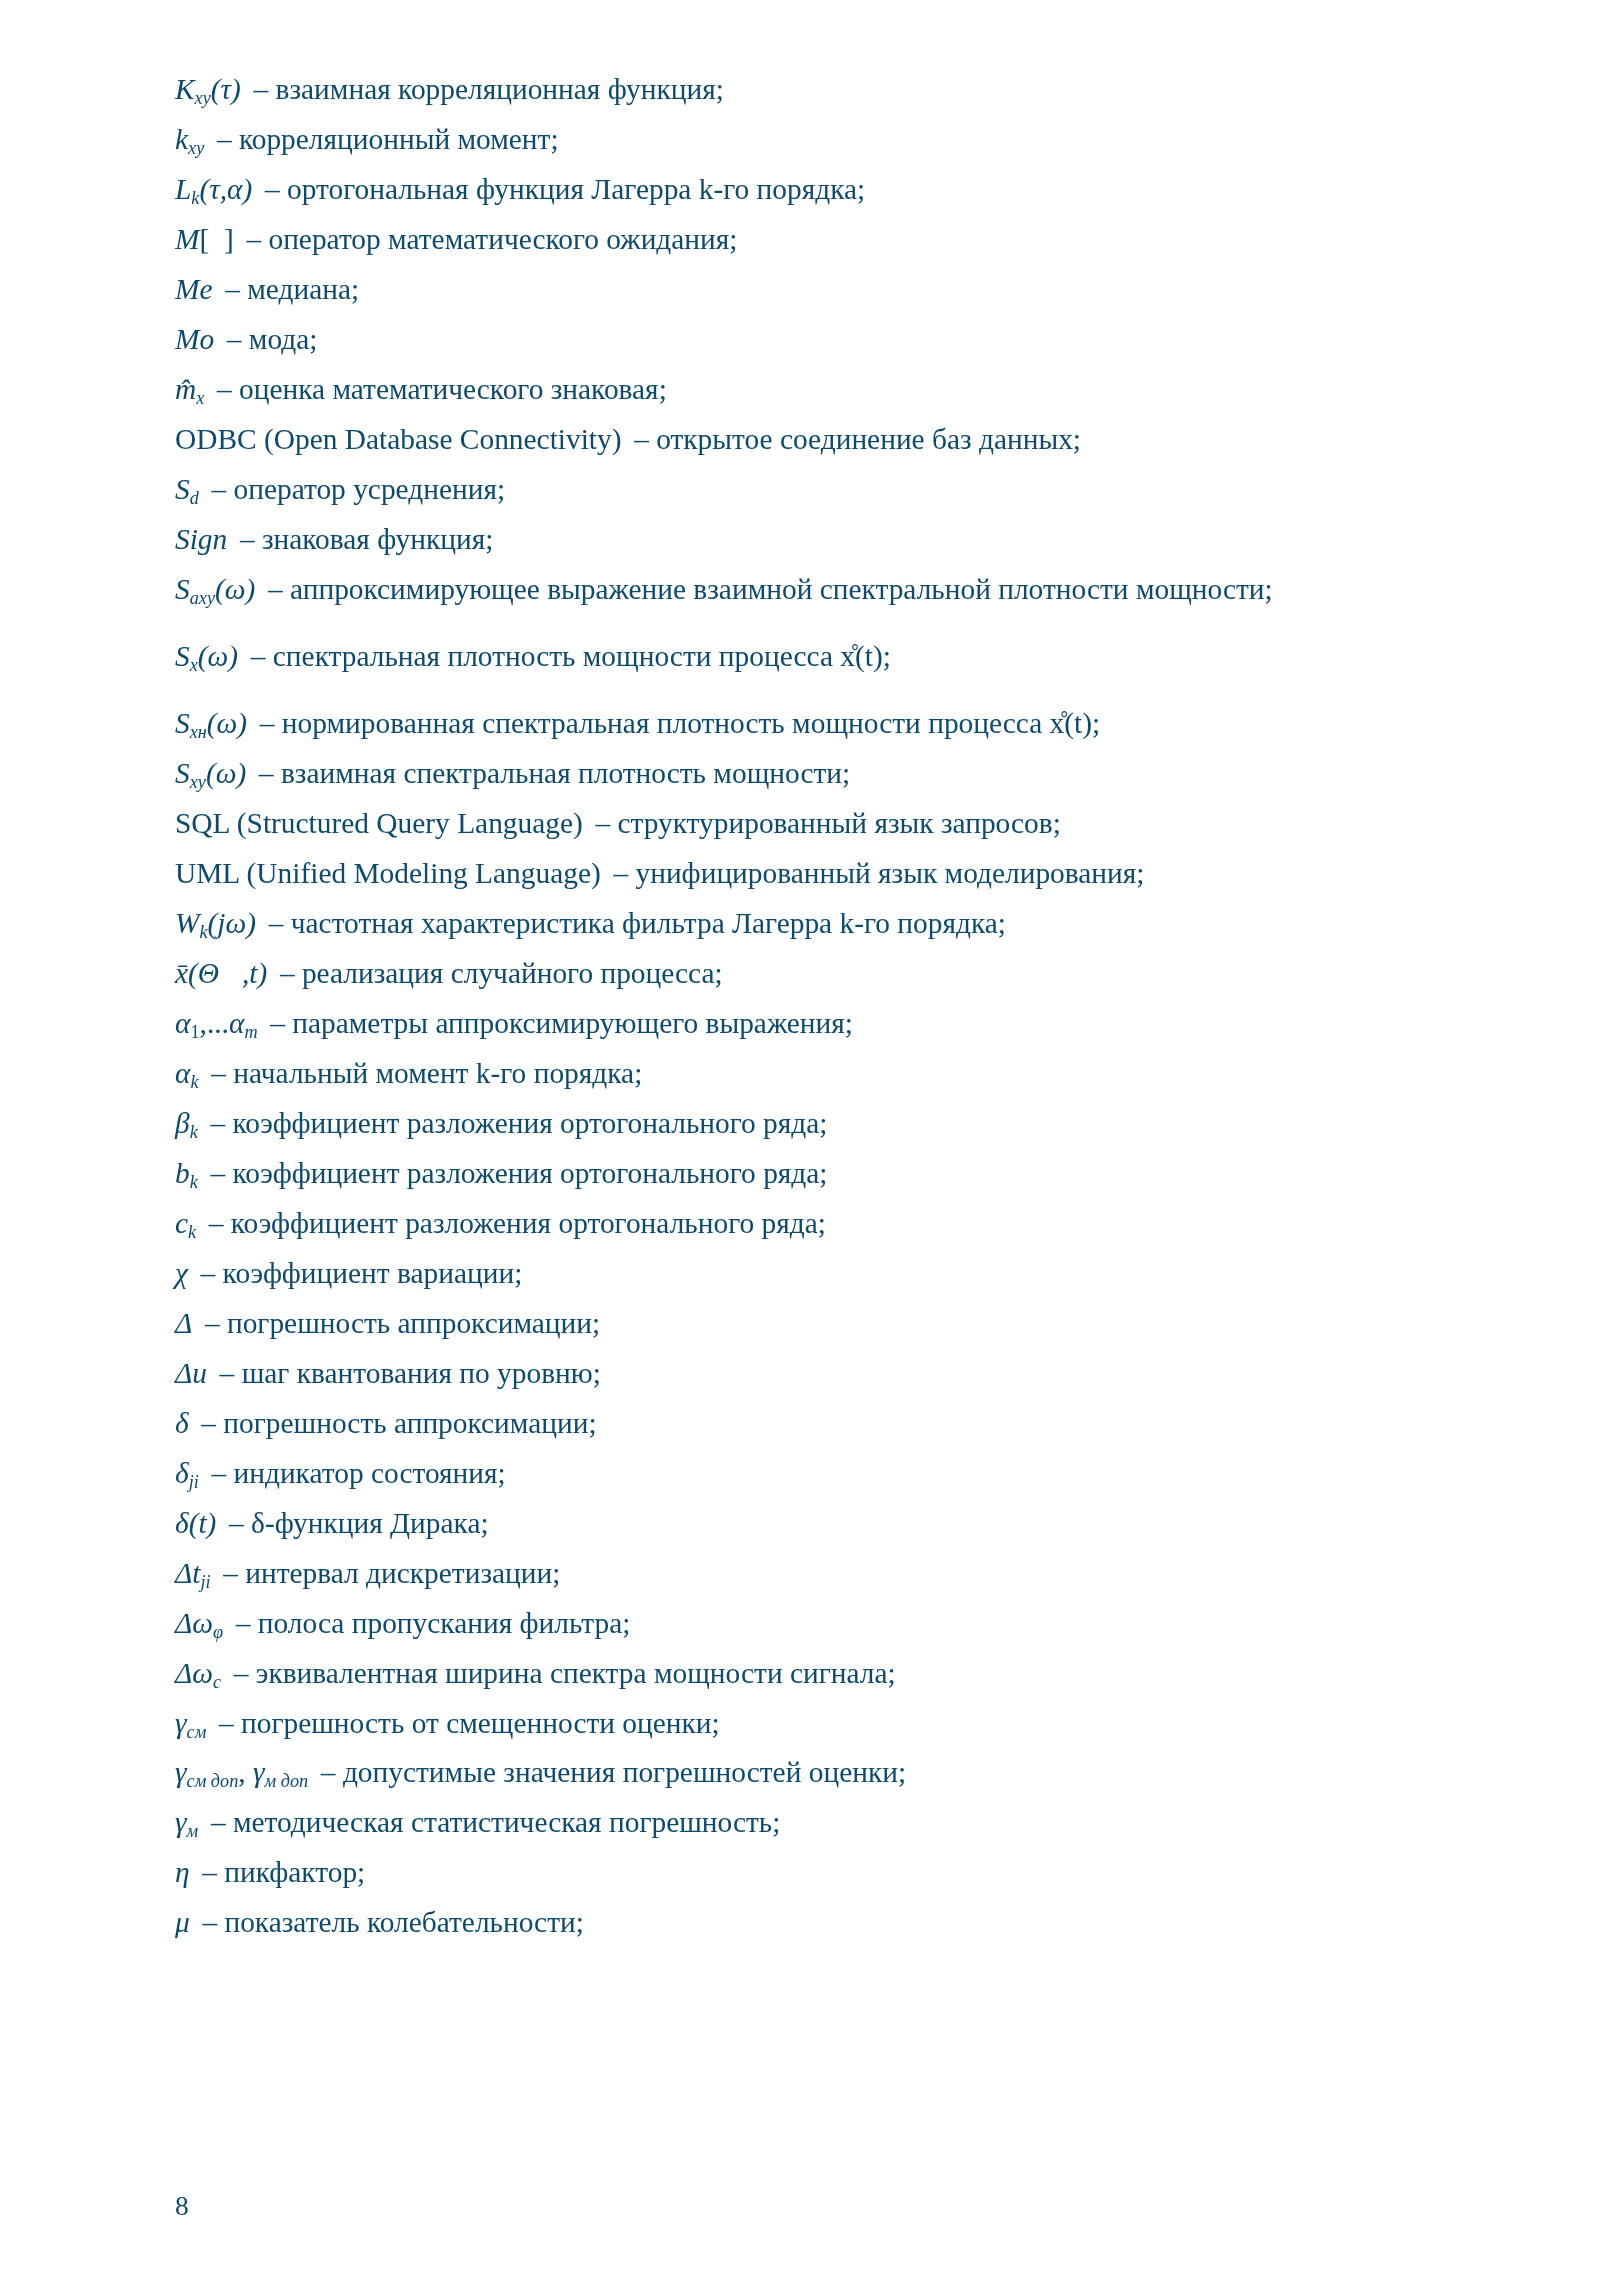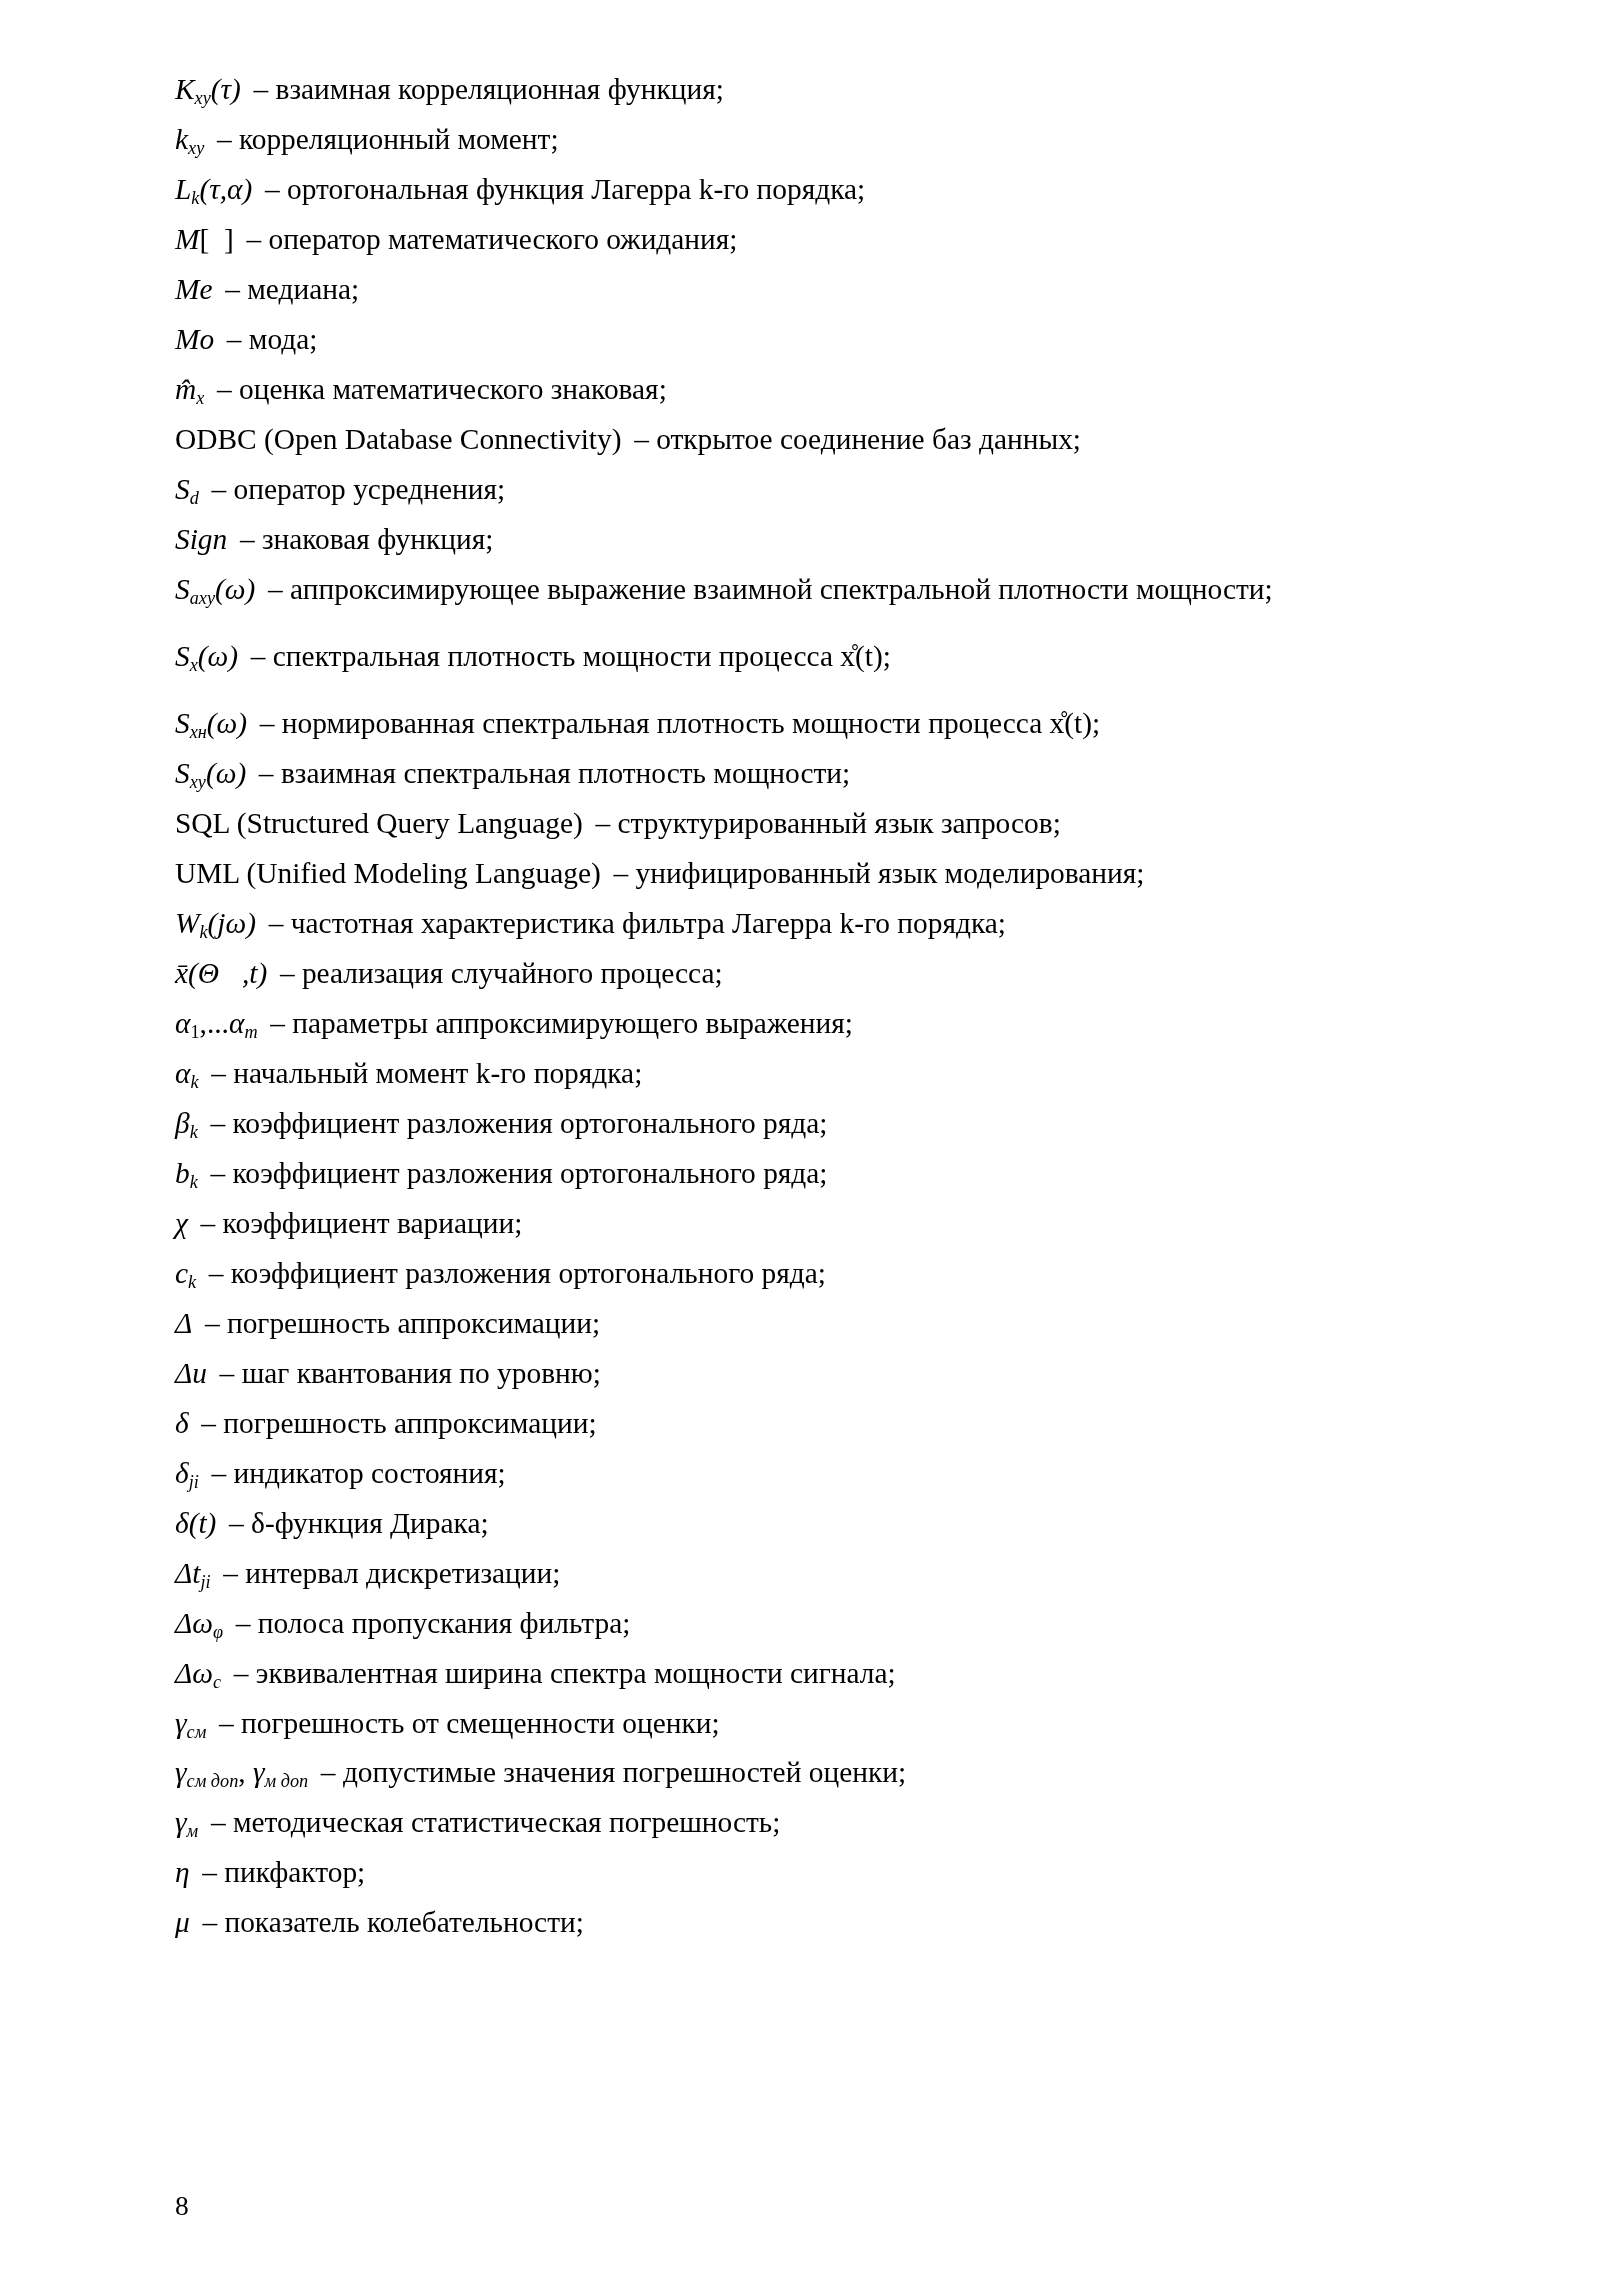--- a/index.html
+++ b/index.html
@@ -6,21 +6,21 @@
     margin: 0;
     padding: 0;
     background: #ffffff;
   }
   .page {
     position: relative;
     width: 1623px;
     height: 2295px;
     box-sizing: border-box;
     background: #ffffff;
-    color: #000000;
+    color: #0c4a6e;
     font-family: "Liberation Serif", serif;
     font-size: 29.4px;
     padding: 65px 171px 8px 175px;
     overflow: hidden;
   }
   .content {
     width: 100%;
   }
   .entry {
     line-height: 1.7;
@@ -72,22 +72,22 @@
       <div class="entry"><span class="sym"><span class="it">S</span><span class="it sub">хн</span><span class="it">(ω)</span></span> <span class="desc">– нормированная спектральная плотность мощности процесса x̊(t);</span></div>
       <div class="entry"><span class="sym"><span class="it">S</span><span class="it sub">xy</span><span class="it">(ω)</span></span> <span class="desc">– взаимная спектральная плотность мощности;</span></div>
       <div class="entry"><span class="sym"><span>SQL (Structured Query Language)</span></span> <span class="desc">– структурированный язык запросов;</span></div>
       <div class="entry"><span class="sym"><span>UML (Unified Modeling Language)</span></span> <span class="desc">– унифицированный язык моделирования;</span></div>
       <div class="entry"><span class="sym"><span class="it">W</span><span class="it sub">k</span><span class="it">(jω)</span></span> <span class="desc">– частотная характеристика фильтра Лагерра k-го порядка;</span></div>
       <div class="entry"><span class="sym"><span class="it">x̄(Θ⃗,t)</span></span> <span class="desc">– реализация случайного процесса;</span></div>
       <div class="entry"><span class="sym"><span class="it">α</span><span class="sub">1</span><span>,...</span><span class="it">α</span><span class="it sub">m</span></span> <span class="desc">– параметры аппроксимирующего выражения;</span></div>
       <div class="entry"><span class="sym"><span class="it">α</span><span class="it sub">k</span></span> <span class="desc">– начальный момент k-го порядка;</span></div>
       <div class="entry"><span class="sym"><span class="it">β</span><span class="it sub">k</span></span> <span class="desc">– коэффициент разложения ортогонального ряда;</span></div>
       <div class="entry"><span class="sym"><span class="it">b</span><span class="it sub">k</span></span> <span class="desc">– коэффициент разложения ортогонального ряда;</span></div>
+      <div class="entry"><span class="sym"><span class="it">c</span><span class="it sub">k</span></span> <span class="desc">– коэффициент разложения ортогонального ряда;</span></div>
       <div class="entry"><span class="sym"><span class="it">χ</span></span> <span class="desc">– коэффициент вариации;</span></div>
-      <div class="entry"><span class="sym"><span class="it">c</span><span class="it sub">k</span></span> <span class="desc">– коэффициент разложения ортогонального ряда;</span></div>
       <div class="entry"><span class="sym"><span class="it">Δ</span></span> <span class="desc">– погрешность аппроксимации;</span></div>
       <div class="entry"><span class="sym"><span class="it">Δu</span></span> <span class="desc">– шаг квантования по уровню;</span></div>
       <div class="entry"><span class="sym"><span class="it">δ</span></span> <span class="desc">– погрешность аппроксимации;</span></div>
       <div class="entry"><span class="sym"><span class="it">δ</span><span class="it sub">ji</span></span> <span class="desc">– индикатор состояния;</span></div>
       <div class="entry"><span class="sym"><span class="it">δ(t)</span></span> <span class="desc">– δ-функция Дирака;</span></div>
       <div class="entry"><span class="sym"><span class="it">Δt</span><span class="it sub">ji</span></span> <span class="desc">– интервал дискретизации;</span></div>
       <div class="entry"><span class="sym"><span class="it">Δω</span><span class="it sub">φ</span></span> <span class="desc">– полоса пропускания фильтра;</span></div>
       <div class="entry"><span class="sym"><span class="it">Δω</span><span class="it sub">c</span></span> <span class="desc">– эквивалентная ширина спектра мощности сигнала;</span></div>
       <div class="entry"><span class="sym"><span class="it">γ</span><span class="it sub">см</span></span> <span class="desc">– погрешность от смещенности оценки;</span></div>
       <div class="entry"><span class="sym"><span class="it">γ</span><span class="it sub">см доп</span><span>, </span><span class="it">γ</span><span class="it sub">м доп</span></span> <span class="desc">– допустимые значения погрешностей оценки;</span></div>

